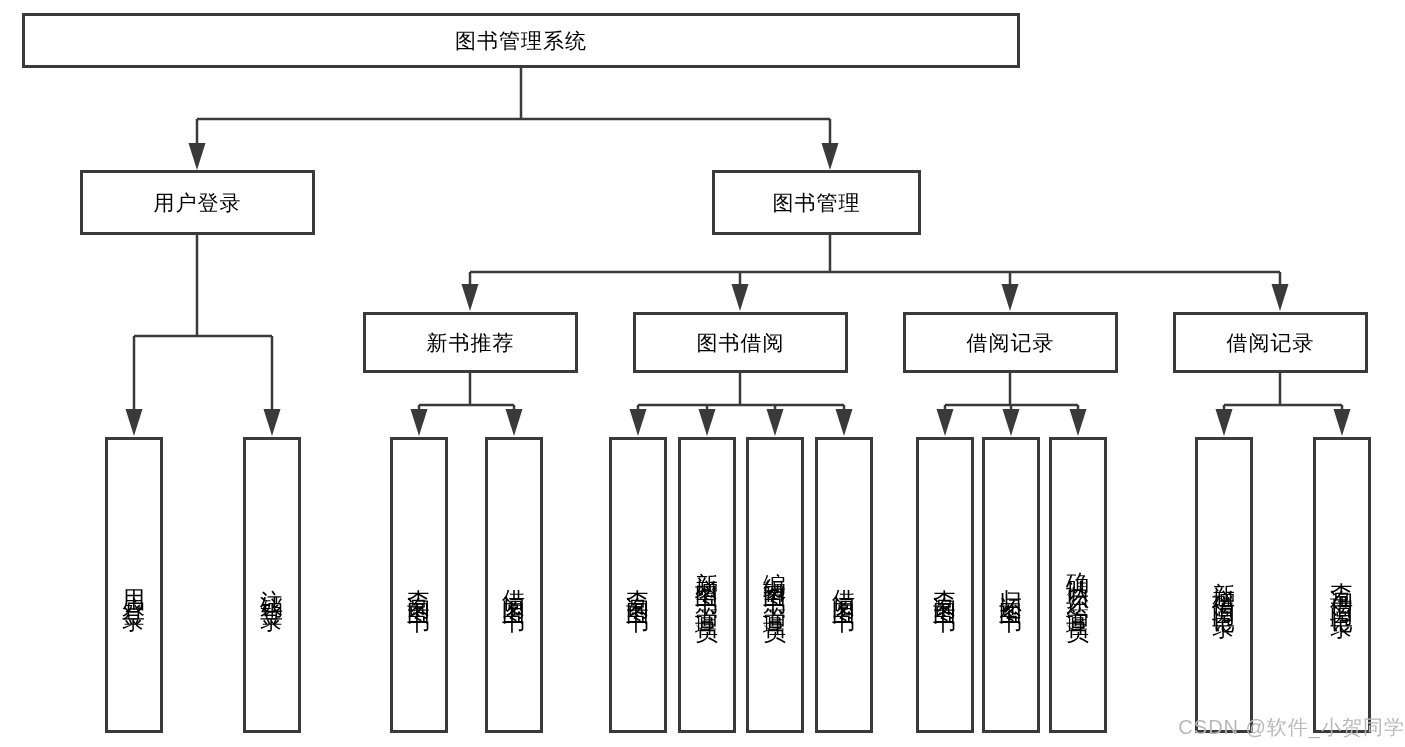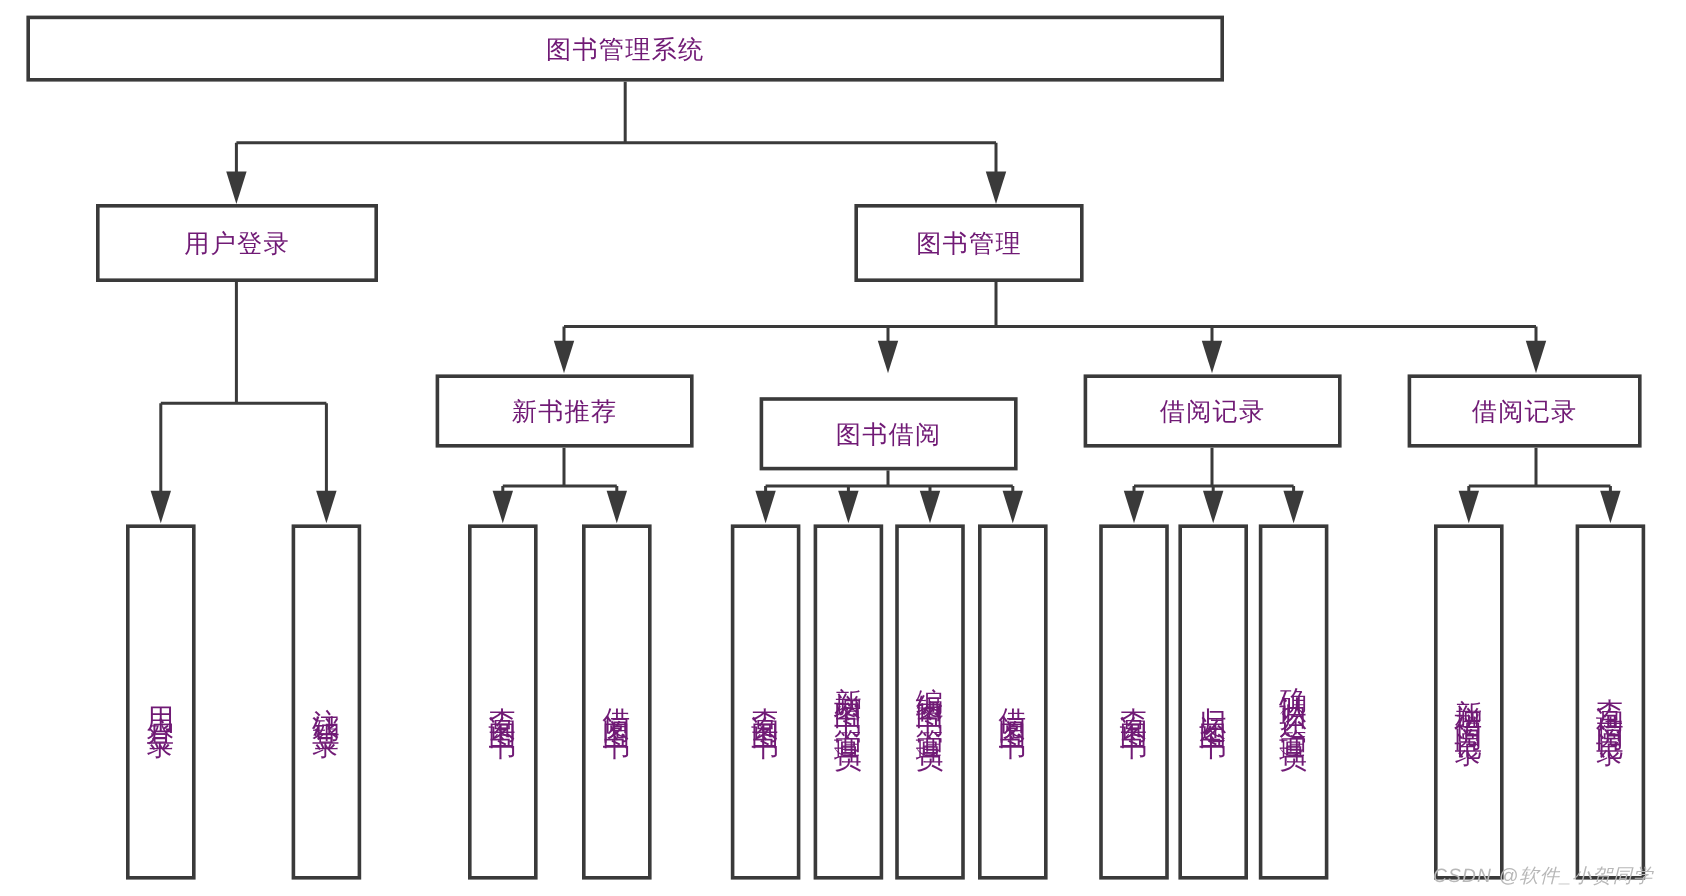--- a/index.html
+++ b/index.html
@@ -1,31 +1,31 @@
 <!DOCTYPE html>
 <html><head>
 <meta charset="utf-8">
 <style>
   html,body{margin:0;padding:0;background:#ffffff;font-family:"Liberation Sans","DejaVu Sans",sans-serif;}
   #canvas{position:relative;width:1405px;height:747px;background:#ffffff;overflow:hidden;}
   svg.wires{position:absolute;left:0;top:0;pointer-events:none;}
   .node{
     position:absolute;box-sizing:border-box;
-    border:3px solid #3a3a3a;background:#ffffff;color:#701a75;
+    border:3px solid #3a3a3a;background:#ffffff;color:#000000;
     display:flex;align-items:center;justify-content:center;
   }
   .h-node{font-size:21px;letter-spacing:1px;white-space:nowrap;}
   .v-node{
     writing-mode:vertical-rl;text-orientation:mixed;
     font-size:23px;letter-spacing:7px;line-height:1.05;
     width:58px;top:437px;height:296px;
   }
   .watermark{
-    position:absolute;right:27px;bottom:6px;
-    color:#b8b8b8;font-size:16px;letter-spacing:1px;white-space:nowrap;font-style:italic;
+    position:absolute;right:0;bottom:6px;
+    color:#b8b8b8;font-size:20px;letter-spacing:1px;white-space:nowrap;
   }
 </style>
 </head>
 <body>
 
 <div id="canvas">
 
   <svg class="wires" width="1405" height="747" viewBox="0 0 1405 747">
     <g stroke="#3a3a3a" stroke-width="2.5" fill="none">
       <path d="M521 68 V119 M197 119 H830 M197 119 V146 M830 119 V146"></path>
@@ -55,24 +55,24 @@
       <polygon points="1002.5,409 1019.5,409 1011,436"></polygon>
       <polygon points="1069.5,409 1086.5,409 1078,436"></polygon>
       <polygon points="1215.5,409 1232.5,409 1224,436"></polygon>
       <polygon points="1333.5,409 1350.5,409 1342,436"></polygon>
     </g>
   </svg>
 
   <div class="node h-node" style="left:22px;top:13px;width:998px;height:55px;">图书管理系统</div>
 
   <div class="node h-node" style="left:80px;top:170px;width:235px;height:65px;">用户登录</div>
-  <div class="node h-node" style="left:712px;top:170px;width:191px;height:65px;">图书管理</div>
+  <div class="node h-node" style="left:712px;top:170px;width:209px;height:65px;">图书管理</div>
 
   <div class="node h-node" style="left:363px;top:312px;width:215px;height:61px;">新书推荐</div>
-  <div class="node h-node" style="left:633px;top:312px;width:215px;height:61px;margin-top:19px;">图书借阅</div>
+  <div class="node h-node" style="left:633px;top:312px;width:215px;height:61px;">图书借阅</div>
   <div class="node h-node" style="left:903px;top:312px;width:215px;height:61px;">借阅记录</div>
   <div class="node h-node" style="left:1173px;top:312px;width:195px;height:61px;">借阅记录</div>
 
   <div class="node v-node" style="left:105px;">用户登录</div>
   <div class="node v-node" style="left:243px;">注销登录</div>
 
   <div class="node v-node" style="left:390px;">查询图书</div>
   <div class="node v-node" style="left:485px;">借阅图书</div>
 
   <div class="node v-node" style="left:609px;">查询图书</div>

